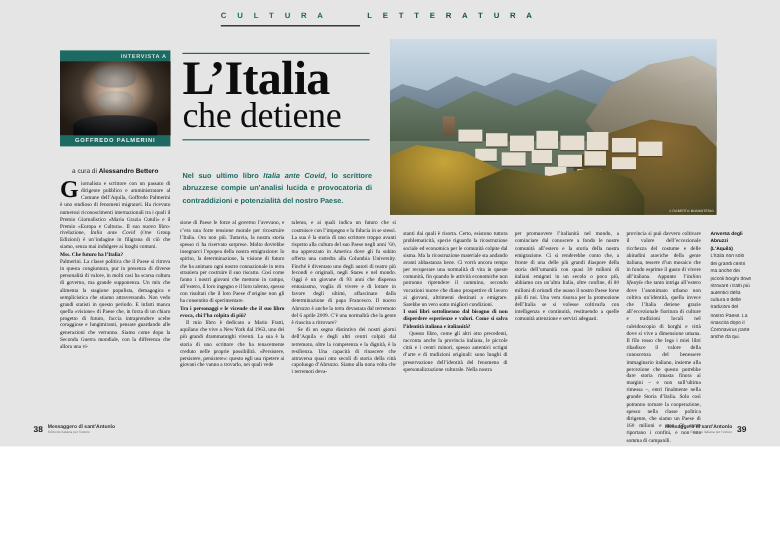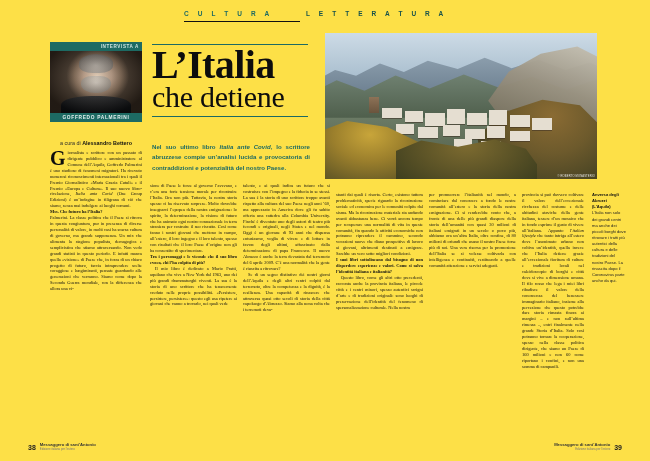--- a/index.html
+++ b/index.html
@@ -2,21 +2,21 @@
 <html><head>
 <meta charset="utf-8">
 <style>
   html,body{margin:0;padding:0;}
   body{
     width:650px;height:461px;overflow:hidden;
     background:#ffffff;
     font-family:"Liberation Serif", serif;
     position:relative;
   }
-  .page{position:absolute;left:0;top:0;width:650px;height:461px;background:#fde047;}
+  .page{position:absolute;left:0;top:0;width:650px;height:372px;background:#e5e5e5;}
 
   
   .runhead{position:absolute;left:184px;top:8px;width:300px;height:16px;}
   .runhead .kicker{
     font-family:"Liberation Sans",sans-serif;
     font-weight:bold;font-size:6.5px;letter-spacing:3.6px;
     color:#1d6a63;position:absolute;top:2px;
   }
   .runhead .k1{left:0px;}
   .runhead .k2{left:122px;color:#16514c;}

